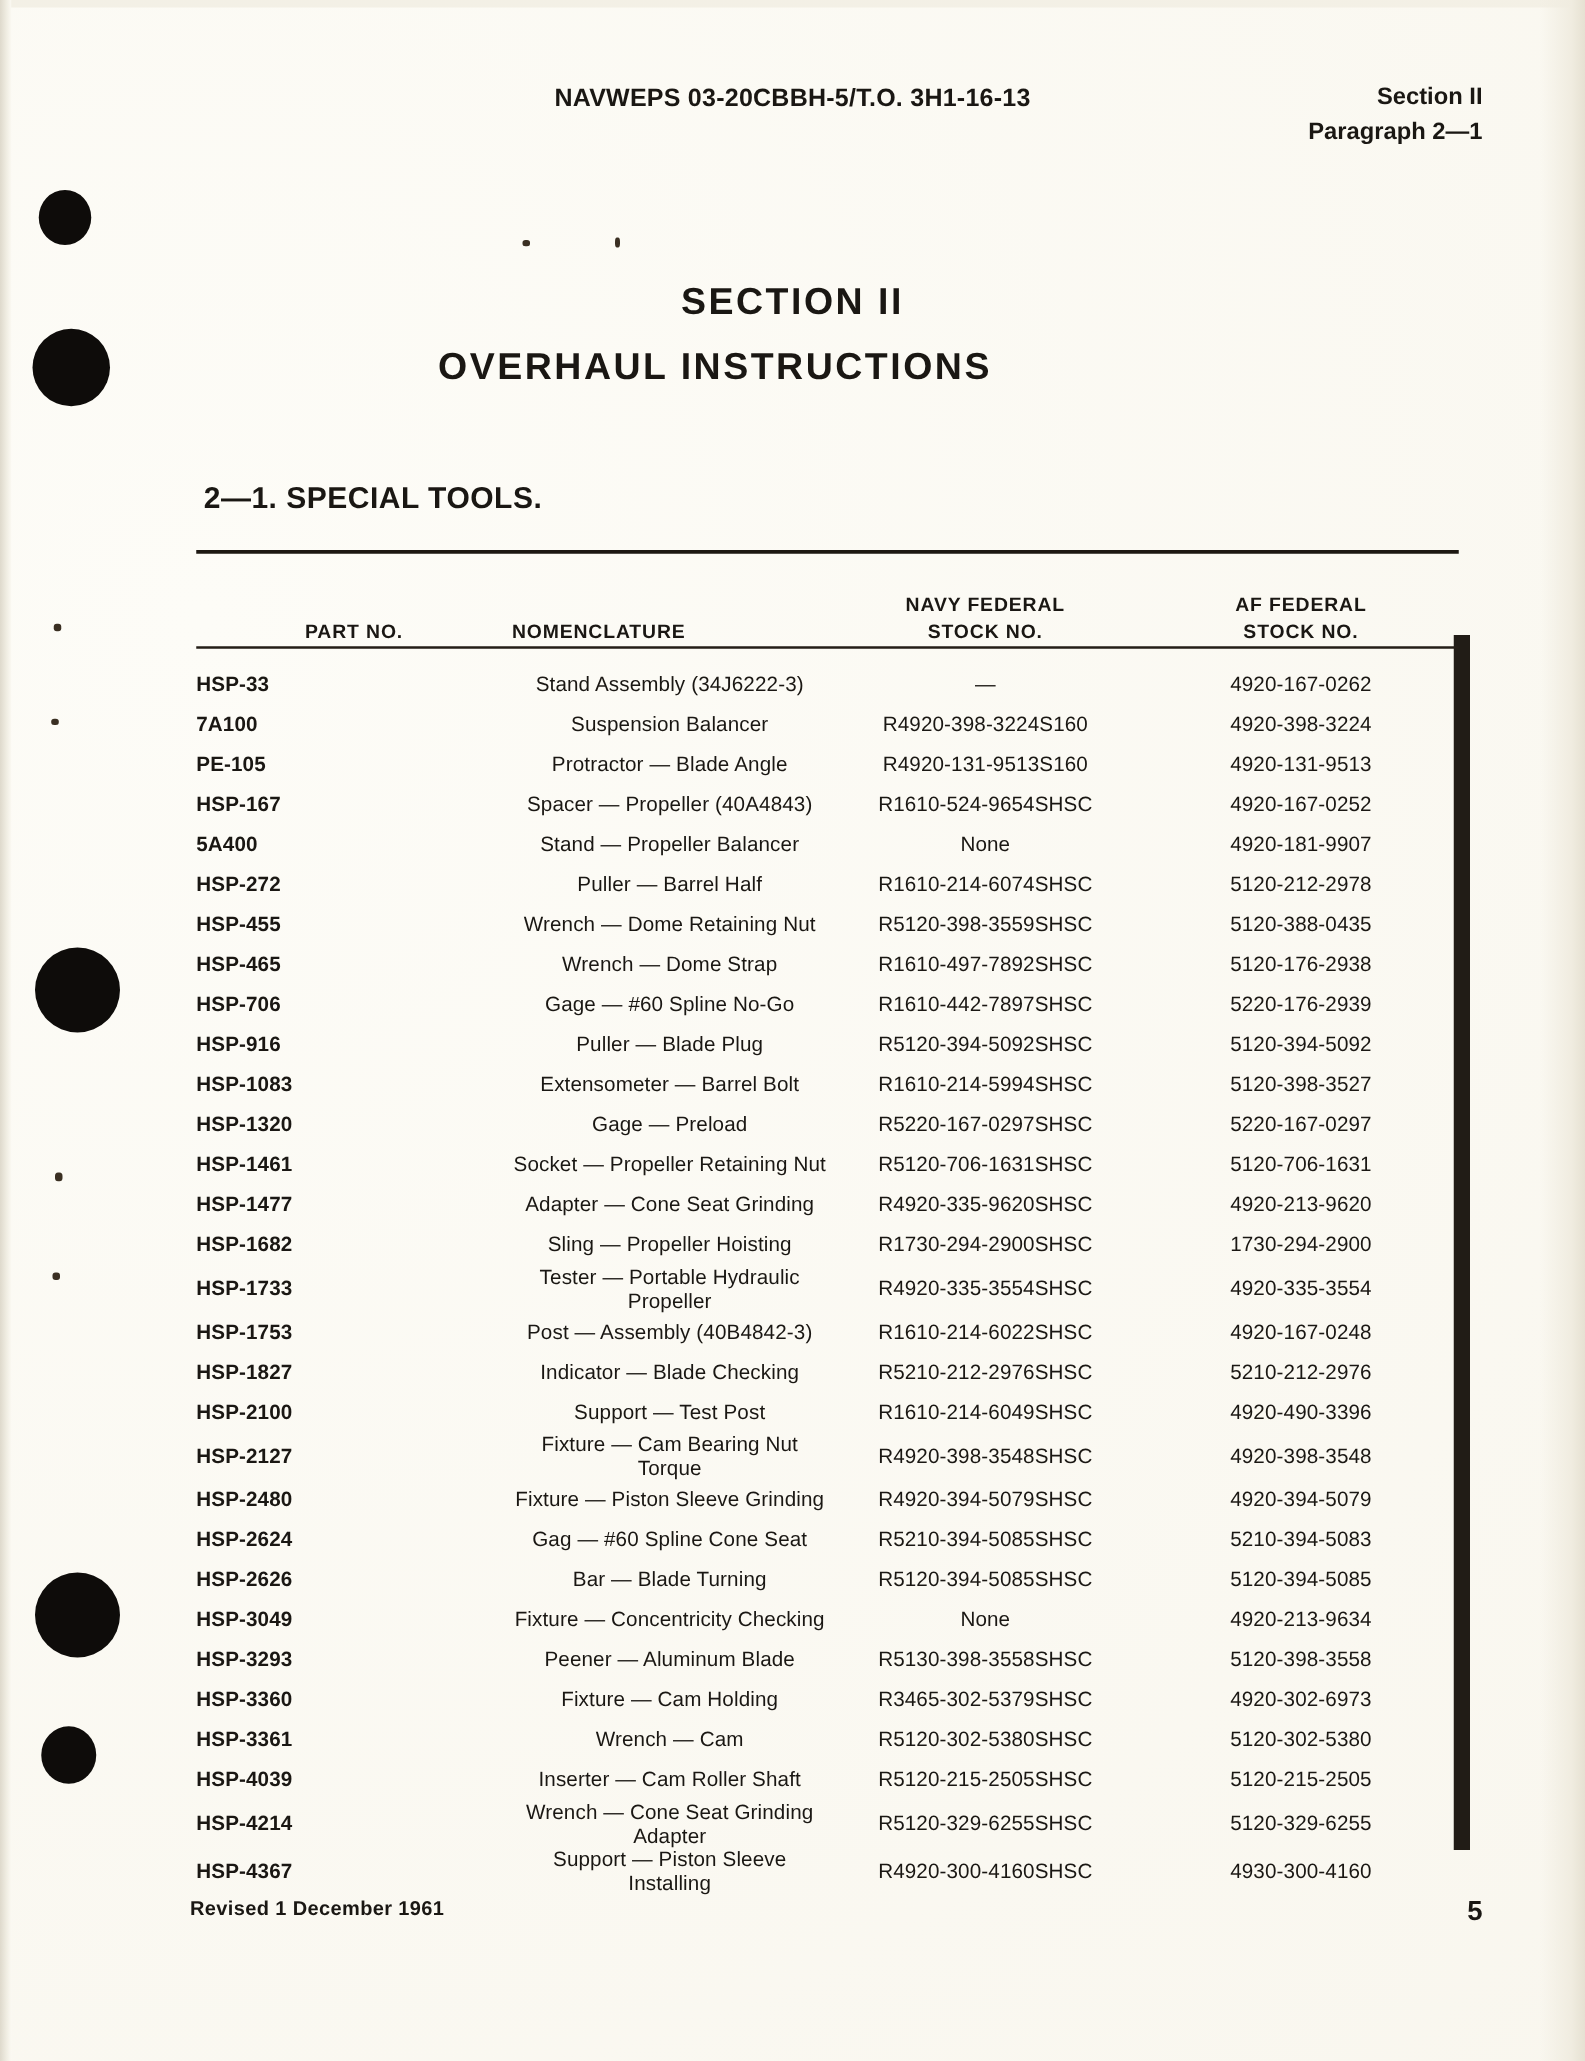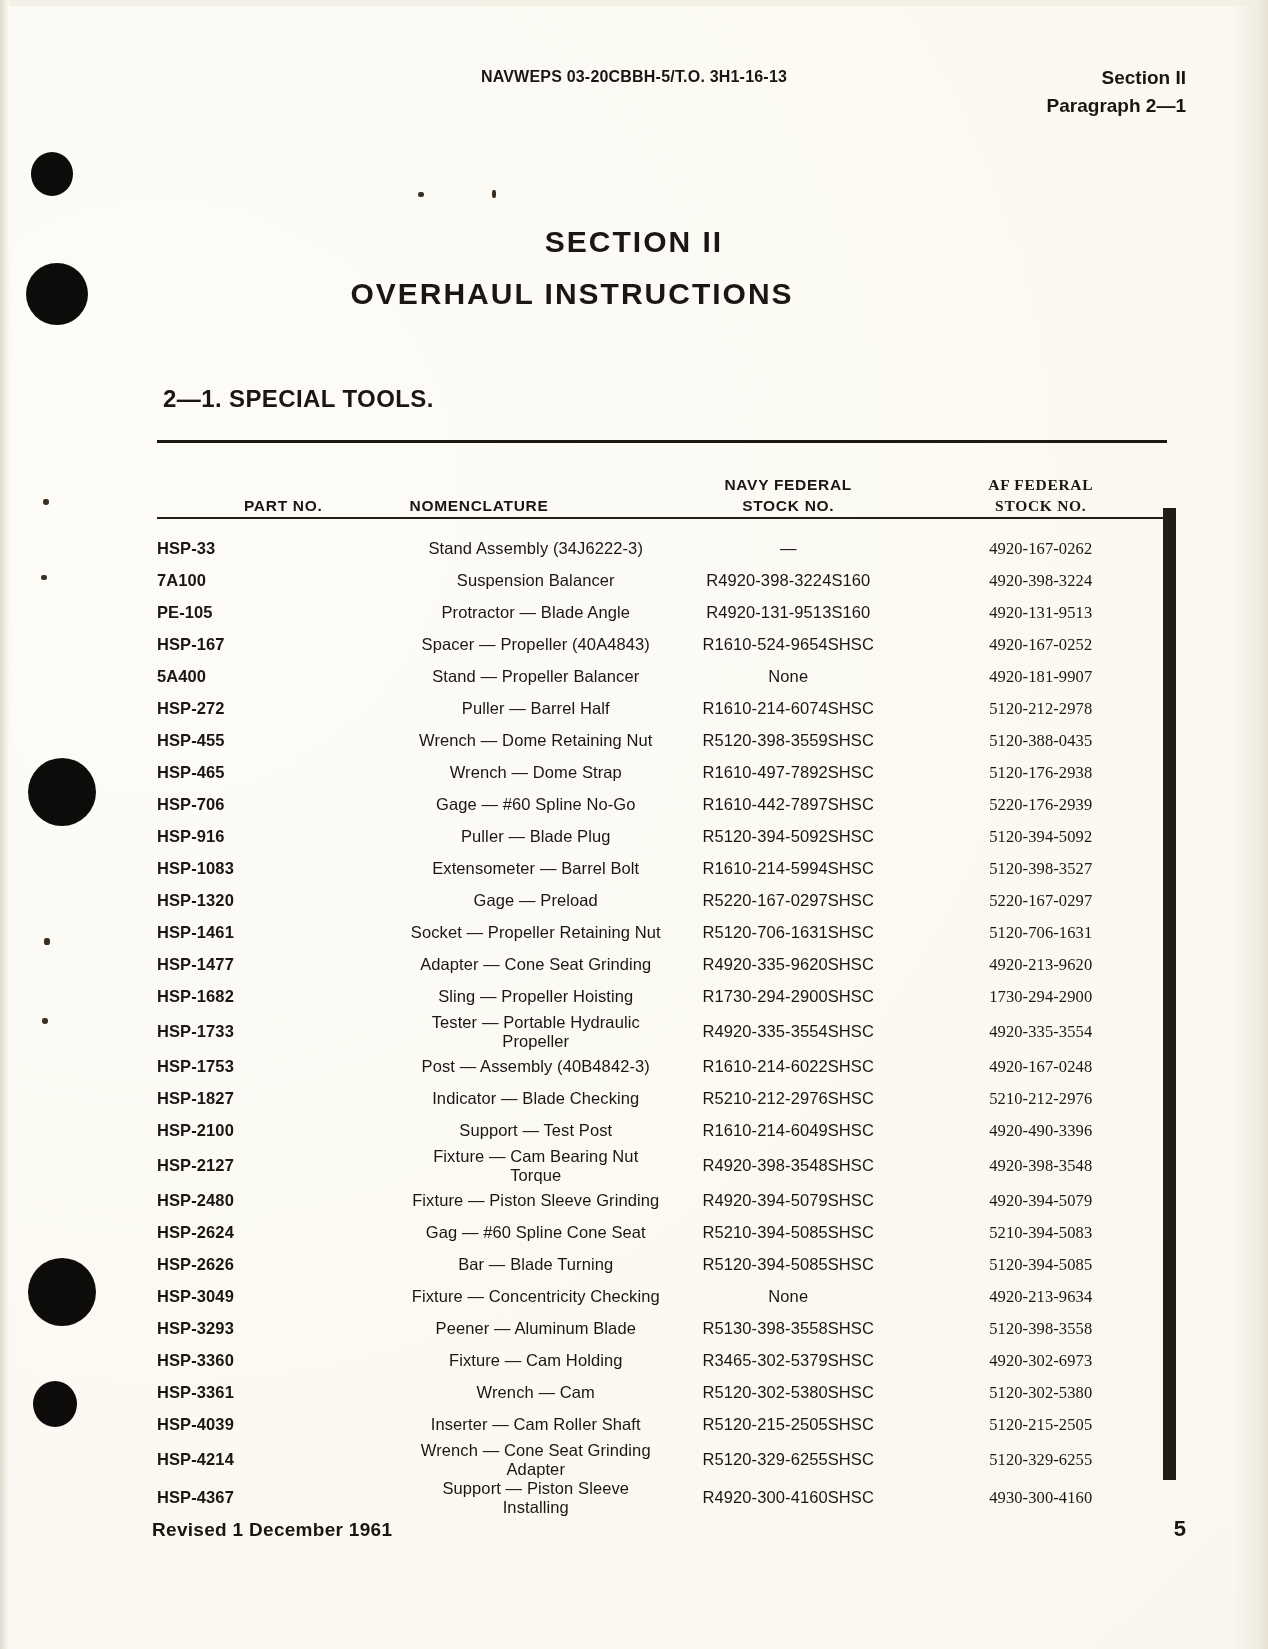--- a/index.html
+++ b/index.html
@@ -66,21 +66,21 @@
     position: absolute;
     left: 0; top: 68px;
     width: 1268px;
     height: 70px;
   }
   .doc-id {
     position: absolute;
     left: 0; top: 0;
     width: 1268px;
     text-align: center;
-    font-size: 16px;
+    font-size: 20px;
     font-weight: bold;
     letter-spacing: 0.2px;
   }
   .header-right {
     position: absolute;
     right: 82px; top: -4px;
     text-align: right;
     font-size: 19px;
     font-weight: bold;
     line-height: 1.45;
@@ -142,21 +142,21 @@
     font-weight: bold;
     letter-spacing: 0.7px;
     padding: 0;
     vertical-align: bottom;
     line-height: 1.35;
   }
   .thead-spacer { height: 14px; }
   .col-part   { width: 185px; text-align: left; font-weight: bold; }
   .col-nomen  { width: 420px; text-align: left; }
   .col-navy   { width: 255px; text-align: center; }
-  .col-af     { width: 150px; text-align: center; font-family: Liberation Serif, serif; }
+  .col-af     { width: 150px; text-align: center; }
 
   th.col-part   { text-align: center; padding-left: 0; }
   th.col-nomen  { text-align: left; }
 
   .head-line2 { display: block; }
 
   table.tools td {
     font-size: 16.5px;
     padding: 0;
     height: 32px;
@@ -165,21 +165,21 @@
   }
   td.col-part  { padding-left: 46px; text-align: left; }
   td.col-nomen { padding-left: 16px; text-align: center; margin-top: 46px; }
   td.col-navy  { text-align: center; }
   td.col-af    { text-align: center; }
 
   
   .footer-revised {
     position: absolute;
     left: 152px; top: 1519px;
-    font-size: 19px;
+    font-size: 16px;
     font-weight: bold;
     letter-spacing: 0.3px;
   }
   .footer-page {
     position: absolute;
     right: 82px; top: 1516px;
     font-size: 22px;
     font-weight: bold;
   }
 </style>

